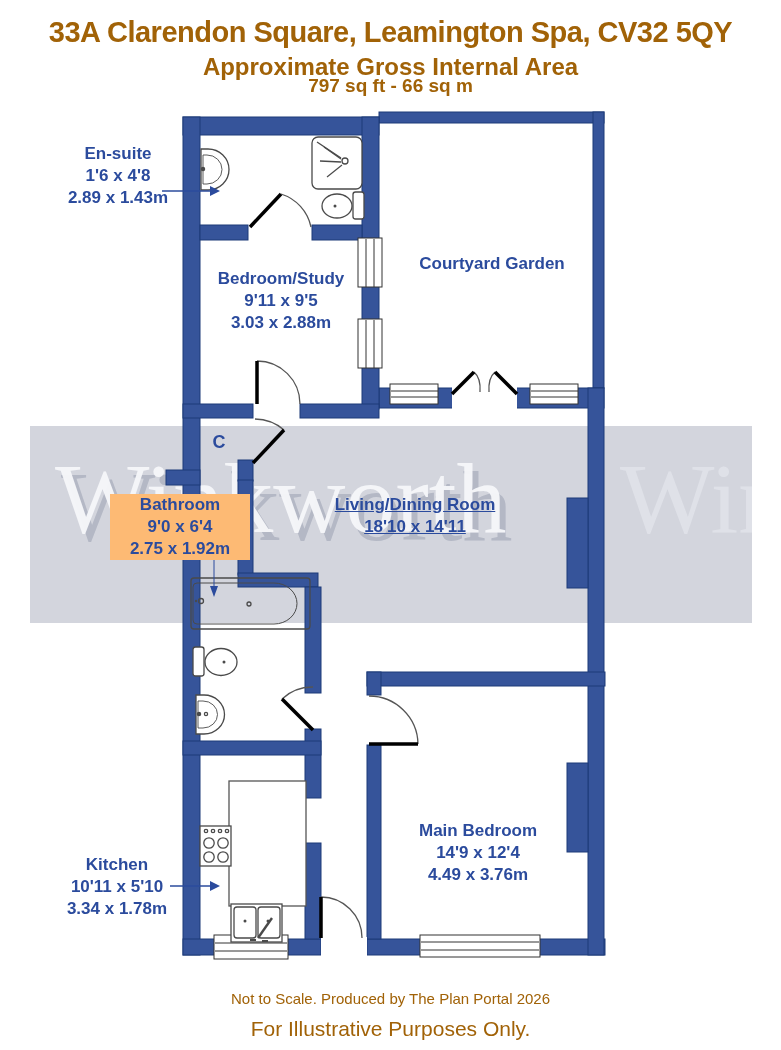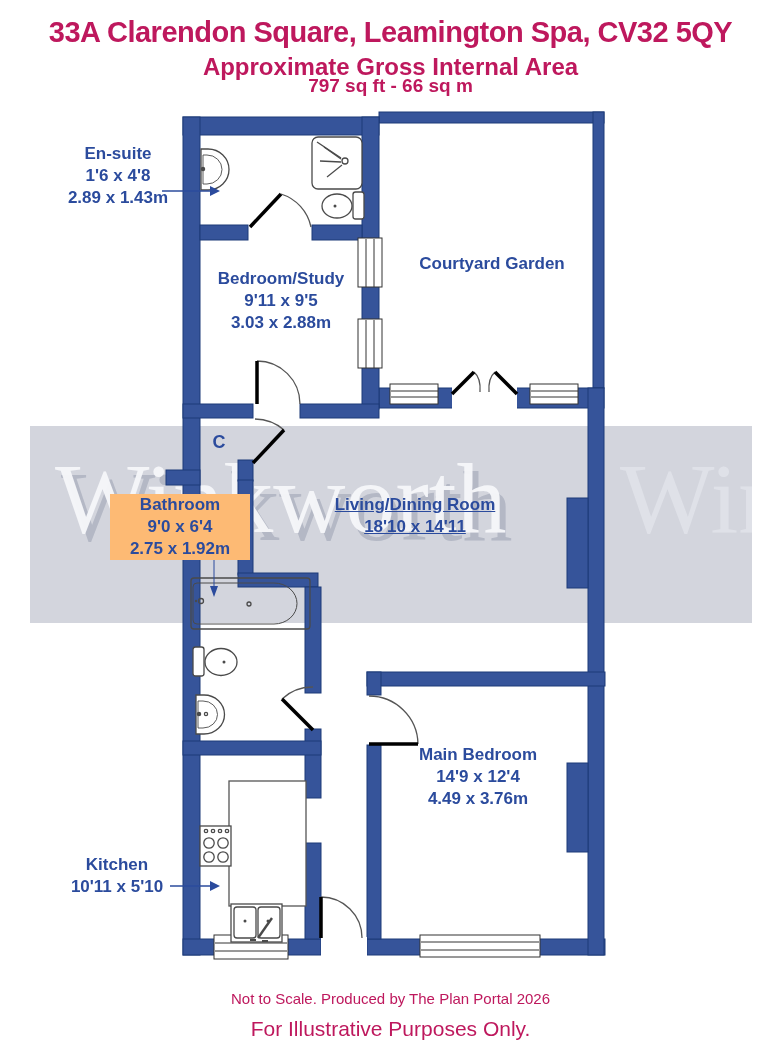--- a/index.html
+++ b/index.html
@@ -1,19 +1,19 @@
 <!DOCTYPE html>
 <html><head>
 <meta charset="utf-8">
 <style>
   html,body{margin:0;padding:0;background:#ffffff;}
   #page{position:relative;width:781px;height:1050px;background:#ffffff;overflow:hidden;
         font-family:"Liberation Sans",sans-serif;}
   #plan-svg{position:absolute;left:0;top:0;}
-  .hdr{position:absolute;left:0;width:781px;text-align:center;color:#be185d;}
+  .hdr{position:absolute;left:0;width:781px;text-align:center;color:#a16207;}
   #title{top:16px;font-size:29px;font-weight:bold;letter-spacing:-0.5px;}
   #subtitle1{top:53px;font-size:24px;font-weight:bold;}
   #subtitle2{top:75px;font-size:19px;font-weight:bold;}
   #footer1{top:990px;font-size:15px;font-weight:normal;}
   #footer2{top:1017px;font-size:21px;font-weight:normal;}
   .room-label{position:absolute;text-align:center;color:#2b4b9d;font-weight:bold;
               font-size:17px;line-height:22px;}
   .room-label.banded{background:#fdba74;}
   #label-c{font-size:18px;}
 </style>
@@ -246,27 +246,28 @@
     <div>Bathroom</div>
     <div>9'0 x 6'4</div>
     <div>2.75 x 1.92m</div>
   </div>
 
   <div class="room-label" style="left:315px;top:494px;width:200px;text-decoration:underline;">
     <div>Living/Dining Room</div>
     <div>18'10 x 14'11</div>
   </div>
 
-  <div class="room-label" style="left:378px;top:744px;width:200px;">
+  <div class="room-label" style="left:378px;top:820px;width:200px;">
     <div>Main Bedroom</div>
     <div>14'9 x 12'4</div>
     <div>4.49 x 3.76m</div>
   </div>
 
   <div class="room-label" style="left:37px;top:854px;width:160px;">
     <div>Kitchen</div>
     <div>10'11 x 5'10</div>
+    <div>3.34 x 1.78m</div>
   </div>
 
   <div class="hdr" id="footer1">Not to Scale. Produced by The Plan Portal 2026</div>
   <div class="hdr" id="footer2">For Illustrative Purposes Only.</div>
 
 </div>
 
 </body></html>

